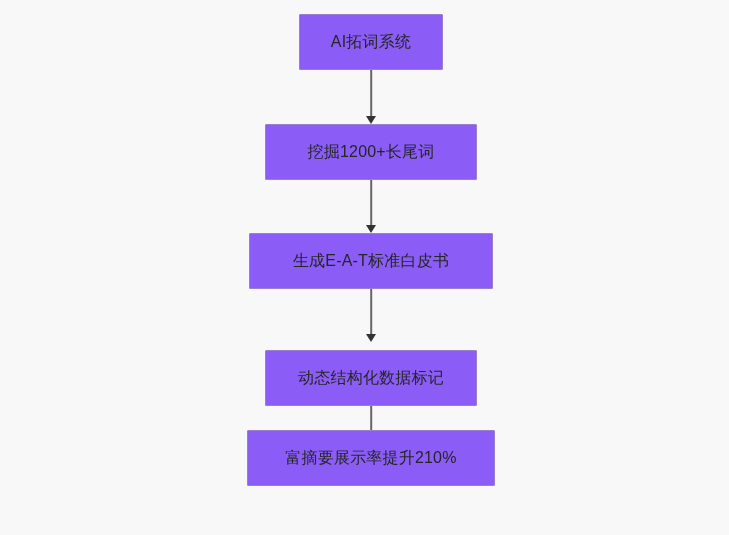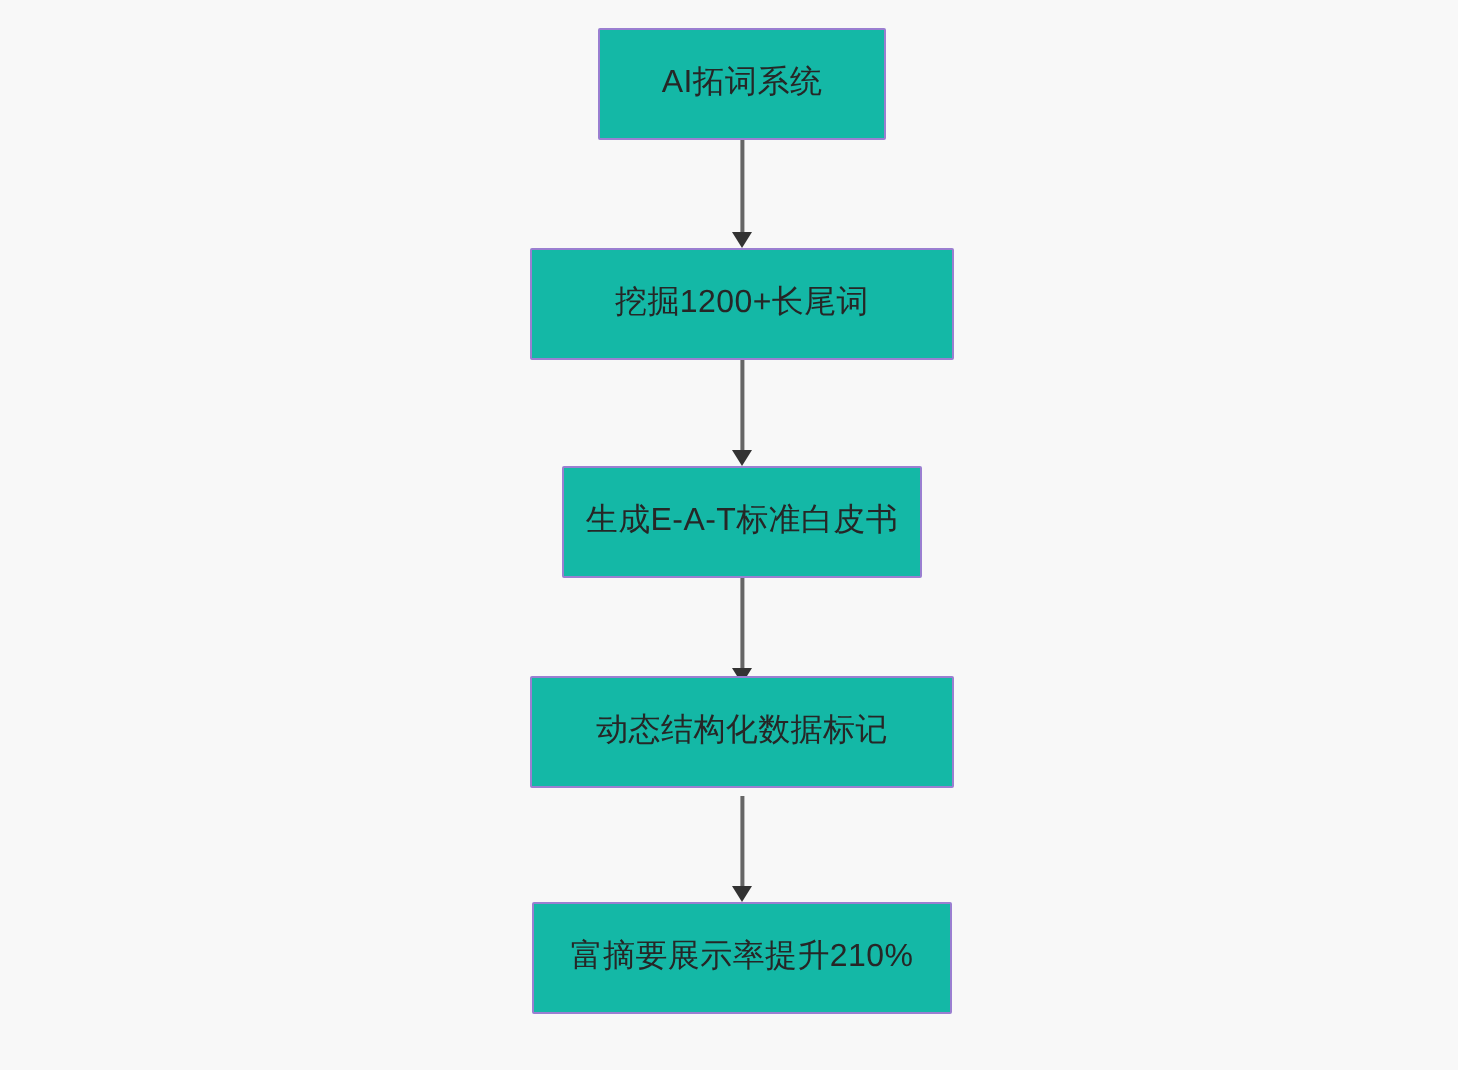--- a/index.html
+++ b/index.html
@@ -15,21 +15,21 @@
     overflow: hidden;
   }
   #flow-canvas {
     position: relative;
     width: 729px;
     height: 535px;
   }
   .node {
     position: absolute;
     box-sizing: border-box;
-    background: #14b8a6;
+    background: #8b5cf6;
     border: 1.5px solid #9a7fd1;
     border-radius: 1px;
     display: flex;
     align-items: center;
     justify-content: center;
     height: 56px;
     transform: translateX(-50%);
     left: 371px;
   }
   .node-label {
@@ -90,25 +90,25 @@
   </div>
 
   <div class="node" style="top:14px;width:144px;">
     <span class="node-label">AI拓词系统</span>
   </div>
 
   <div class="node" style="top:124px;width:212px;">
     <span class="node-label">挖掘1200+长尾词</span>
   </div>
 
-  <div class="node" style="top:233px;width:180px;">
+  <div class="node" style="top:233px;width:244px;">
     <span class="node-label">生成E-A-T标准白皮书</span>
   </div>
 
-  <div class="node" style="top:338px;width:212px;">
+  <div class="node" style="top:350px;width:212px;">
     <span class="node-label">动态结构化数据标记</span>
   </div>
 
-  <div class="node" style="top:451px;width:210px;">
+  <div class="node" style="top:430px;width:248px;">
     <span class="node-label">富摘要展示率提升210%</span>
   </div>
 
 </div>
 
 </body></html>

